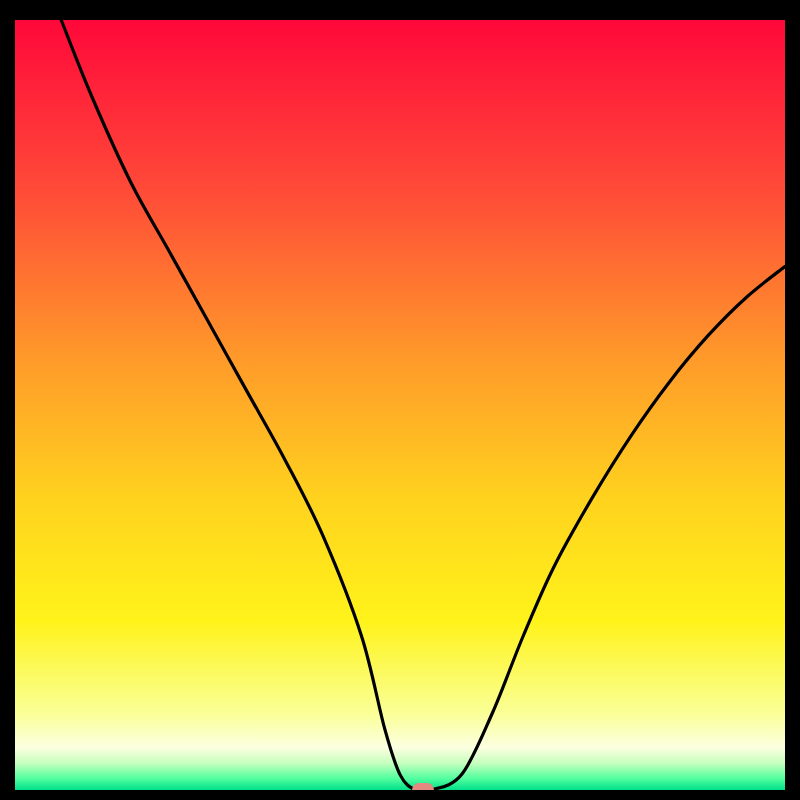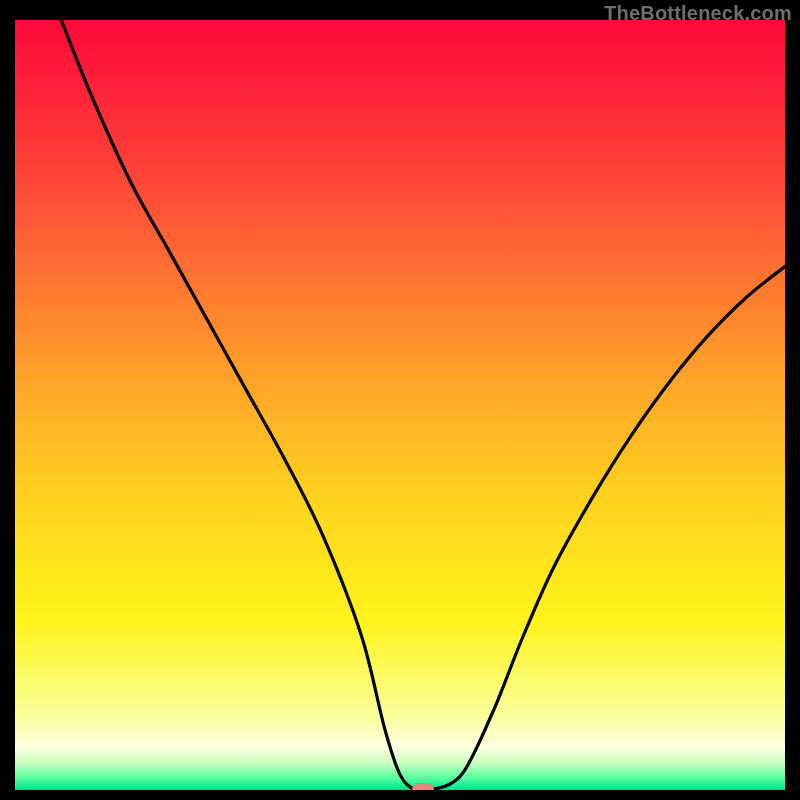--- a/index.html
+++ b/index.html
@@ -67,14 +67,13 @@
             <stop offset="96.5%" stop-color="#c7ffbf"></stop>
             <stop offset="98.5%" stop-color="#52ff9e"></stop>
             <stop offset="100%" stop-color="#00e08a"></stop>
           </linearGradient>
       </defs>
       <rect id="bg-rect" x="0" y="0" width="770" height="770" fill="url(#bg-grad)"></rect>
       <path id="curve" fill="none" stroke-width="3.2" stroke-linejoin="round" stroke-linecap="round" d="M 46.199999999999996 0 C 51.33333333333333 12.833333333333334 65.45 50.05000000000001 77 77 C 88.55 103.94999999999999 102.66666666666667 136.03333333333327 115.5 161.69999999999993 C 128.33333333333334 187.3666666666666 141.16666666666666 207.89999999999998 154 231 C 166.83333333333334 254.10000000000002 179.66666666666666 277.20000000000005 192.5 300.3 C 205.33333333333334 323.4 218.16666666666666 346.5 231 369.59999999999997 C 243.83333333333334 392.69999999999993 256.6666666666667 414.51666666666665 269.5 438.9 C 282.3333333333333 463.2833333333333 295.1666666666667 486.3833333333333 308 515.9 C 320.8333333333333 545.4166666666666 336.23333333333335 583.9166666666666 346.5 616 C 356.76666666666665 648.0833333333334 363.1833333333333 685.3 369.59999999999997 708.4 C 376.01666666666665 731.5 379.8666666666667 744.3333333333334 385 754.6 C 390.1333333333333 764.8666666666667 395.2666666666667 767.4333333333334 400.40000000000003 770 C 405.53333333333336 772.5666666666666 408.1 772.5666666666666 415.8 770 C 423.5 767.4333333333334 436.3333333333333 767.4333333333334 446.59999999999997 754.6 C 456.8666666666666 741.7666666666667 467.1333333333333 716.1 477.4 693 C 487.66666666666663 669.9 497.9333333333334 640.3833333333333 508.20000000000005 616 C 518.4666666666667 591.6166666666667 527.45 569.8000000000001 539 546.7 C 550.55 523.6 564.6666666666666 499.21666666666664 577.5 477.4 C 590.3333333333334 455.5833333333333 603.1666666666666 435.05 616 415.8 C 628.8333333333334 396.55 641.6666666666666 378.5833333333333 654.5 361.9 C 667.3333333333334 345.21666666666664 680.1666666666666 329.8166666666667 693 315.70000000000005 C 705.8333333333334 301.58333333333337 718.6666666666666 288.75 731.5 277.2 C 744.3333333333334 265.65 763.5833333333334 251.5333333333333 770 246.39999999999998" stroke="#000000"></path>
     </svg>
     <div id="marker" class="marker" style="left: 408.1px; top: 770px; background: rgb(227, 137, 128);"></div>
   </div>
-  <div class="watermark">TheBottleneck.com</div>
 </div>
 
 </body></html>

